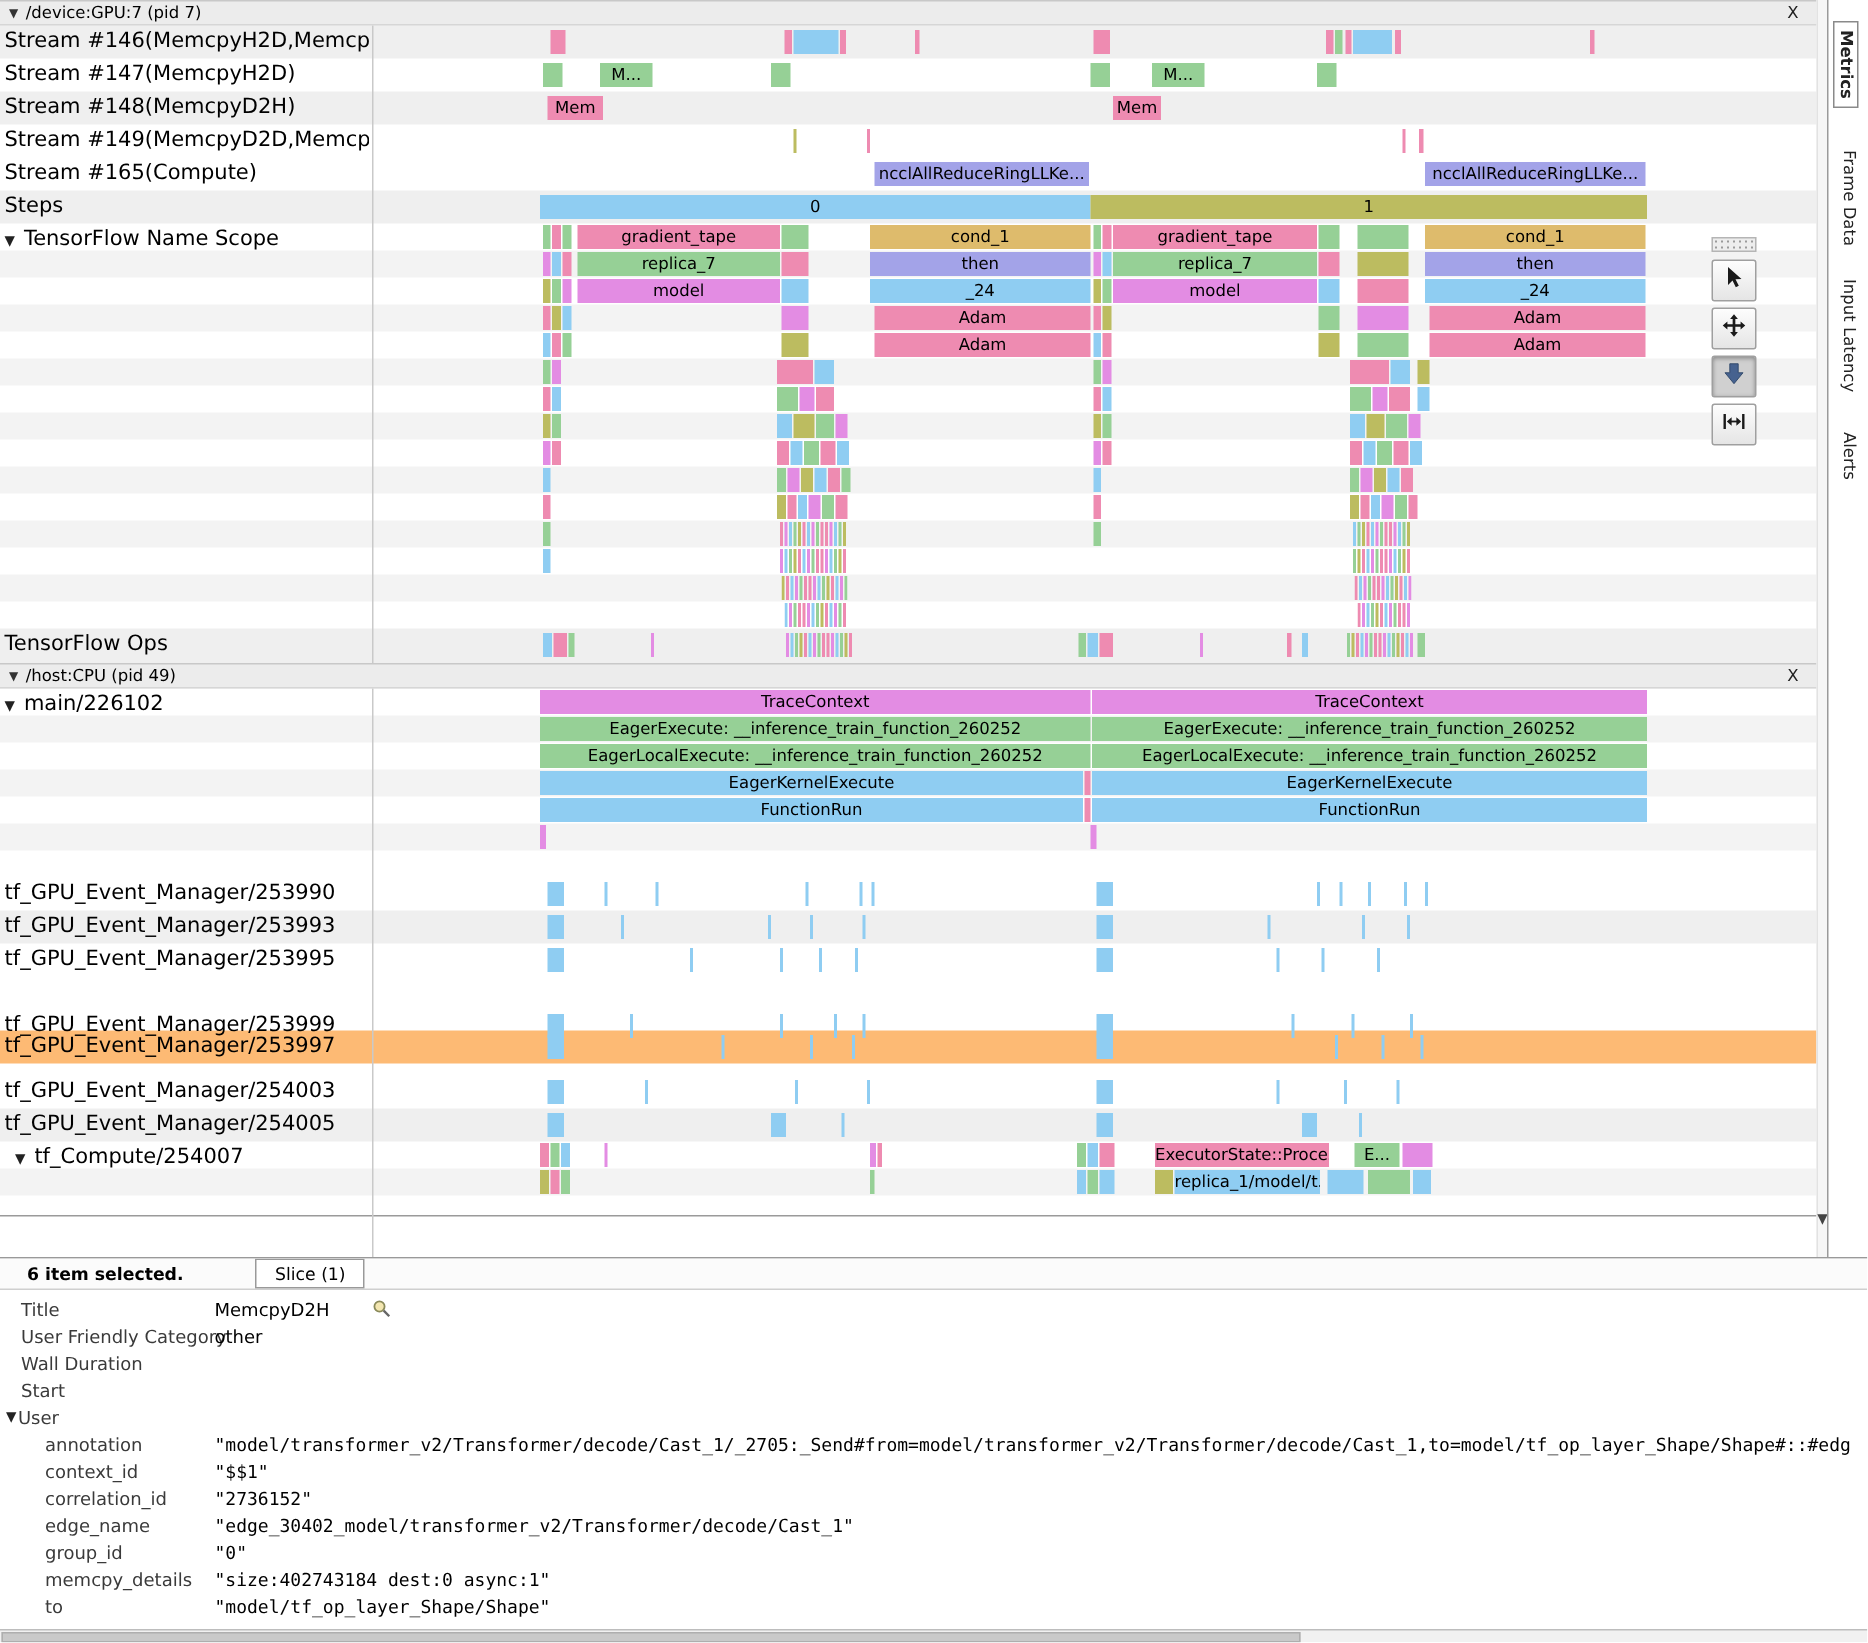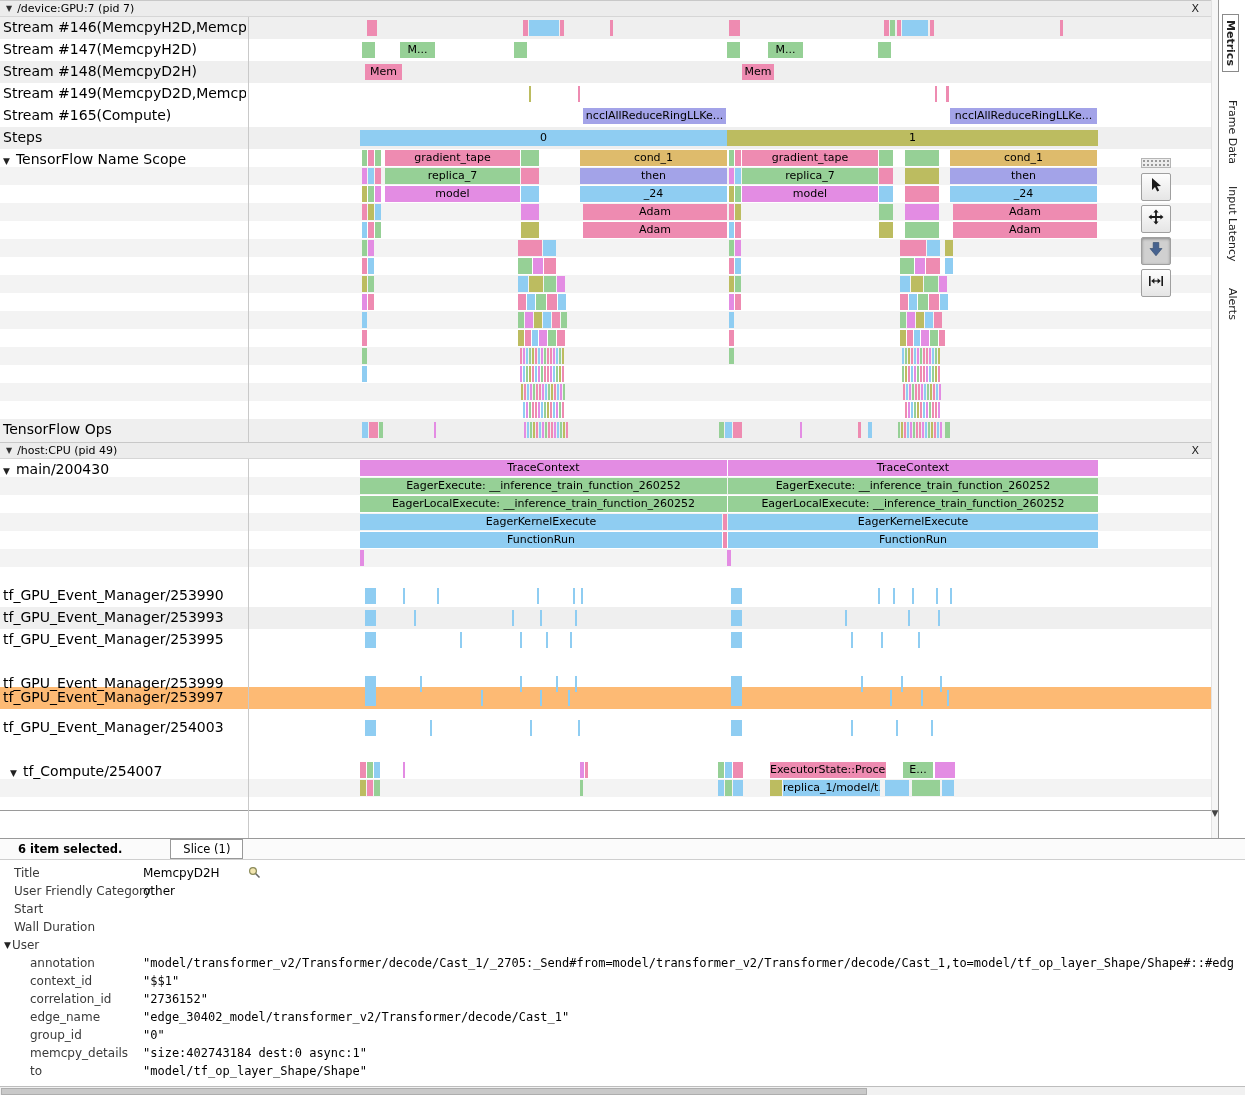--- a/index.html
+++ b/index.html
@@ -417,21 +417,21 @@
       </div>
       <div class="proc-header" style="top: 442px;">
         <span class="tri">▼</span>
         <span>/host:CPU (pid 49)</span>
         <span class="close">X</span>
       </div>
       <div class="track" style="top: 459px; height: 126px;">
         <div class="row-stripe" style="top: 18px;"></div>
         <div class="row-stripe" style="top: 54px;"></div>
         <div class="row-stripe" style="top: 90px;"></div>
-        <div class="track-label"><span class="tri2">▼</span><span>main/200430</span></div>
+        <div class="track-label"><span class="tri2">▼</span><span>main/226102</span></div>
         <div class="bar" style="left: 360px; top: 1px; width: 367px; height: 16px; background: rgb(227, 140, 227);">TraceContext</div>
         <div class="bar" style="left: 728px; top: 1px; width: 370px; height: 16px; background: rgb(227, 140, 227);">TraceContext</div>
         <div class="bar" style="left: 360px; top: 19px; width: 367px; height: 16px; background: rgb(150, 208, 150);">EagerExecute: __inference_train_function_260252</div>
         <div class="bar" style="left: 728px; top: 19px; width: 370px; height: 16px; background: rgb(150, 208, 150);">EagerExecute: __inference_train_function_260252</div>
         <div class="bar" style="left: 360px; top: 37px; width: 367px; height: 16px; background: rgb(150, 208, 150);">EagerLocalExecute: __inference_train_function_260252</div>
         <div class="bar" style="left: 728px; top: 37px; width: 370px; height: 16px; background: rgb(150, 208, 150);">EagerLocalExecute: __inference_train_function_260252</div>
         <div class="bar" style="left: 360px; top: 55px; width: 362px; height: 16px; background: rgb(143, 205, 242);">EagerKernelExecute</div>
         <div class="bar" style="left: 723px; top: 55px; width: 4px; height: 16px; background: rgb(238, 139, 177);"></div>
         <div class="bar" style="left: 728px; top: 55px; width: 370px; height: 16px; background: rgb(143, 205, 242);">EagerKernelExecute</div>
         <div class="bar" style="left: 360px; top: 73px; width: 362px; height: 16px; background: rgb(143, 205, 242);">FunctionRun</div>
@@ -505,20 +505,29 @@
       <div class="track" style="top: 717px; height: 22px;">
         <div class="track-label">tf_GPU_Event_Manager/254003</div>
         <div class="bar" style="left: 365px; top: 3px; width: 11px; height: 16px; background: rgb(143, 205, 242);"></div>
         <div class="bar" style="left: 430px; top: 3px; width: 2px; height: 16px; background: rgb(143, 205, 242);"></div>
         <div class="bar" style="left: 530px; top: 3px; width: 2px; height: 16px; background: rgb(143, 205, 242);"></div>
         <div class="bar" style="left: 578px; top: 3px; width: 2px; height: 16px; background: rgb(143, 205, 242);"></div>
         <div class="bar" style="left: 731px; top: 3px; width: 11px; height: 16px; background: rgb(143, 205, 242);"></div>
         <div class="bar" style="left: 851px; top: 3px; width: 2px; height: 16px; background: rgb(143, 205, 242);"></div>
         <div class="bar" style="left: 896px; top: 3px; width: 2px; height: 16px; background: rgb(143, 205, 242);"></div>
         <div class="bar" style="left: 931px; top: 3px; width: 2px; height: 16px; background: rgb(143, 205, 242);"></div>
+      </div>
+      <div class="track" style="top: 739px; height: 22px; background: rgb(239, 239, 239);">
+        <div class="track-label">tf_GPU_Event_Manager/254005</div>
+        <div class="bar" style="left: 365px; top: 3px; width: 11px; height: 16px; background: rgb(143, 205, 242);"></div>
+        <div class="bar" style="left: 514px; top: 3px; width: 10px; height: 16px; background: rgb(143, 205, 242);"></div>
+        <div class="bar" style="left: 561px; top: 3px; width: 2px; height: 16px; background: rgb(143, 205, 242);"></div>
+        <div class="bar" style="left: 731px; top: 3px; width: 11px; height: 16px; background: rgb(143, 205, 242);"></div>
+        <div class="bar" style="left: 868px; top: 3px; width: 10px; height: 16px; background: rgb(143, 205, 242);"></div>
+        <div class="bar" style="left: 906px; top: 3px; width: 2px; height: 16px; background: rgb(143, 205, 242);"></div>
       </div>
       <div class="track" style="top: 761px; height: 50px; border-bottom: 1px solid rgb(154, 154, 154);">
         <div class="row-stripe" style="top: 18px;"></div>
         <div class="track-label" style="padding-left: 10px;"><span class="tri2">▼</span><span>tf_Compute/254007</span></div>
         <div class="bar" style="left: 360px; top: 1px; width: 6px; height: 16px; background: rgb(238, 139, 177);"></div>
         <div class="bar" style="left: 367px; top: 1px; width: 6px; height: 16px; background: rgb(150, 208, 150);"></div>
         <div class="bar" style="left: 374px; top: 1px; width: 6px; height: 16px; background: rgb(143, 205, 242);"></div>
         <div class="bar" style="left: 403px; top: 1px; width: 2px; height: 16px; background: rgb(227, 140, 227);"></div>
         <div class="bar" style="left: 580px; top: 1px; width: 4px; height: 16px; background: rgb(227, 140, 227);"></div>
         <div class="bar" style="left: 585px; top: 1px; width: 3px; height: 16px; background: rgb(238, 139, 177);"></div>
@@ -604,25 +613,25 @@
             <span class="mag"><svg width="13" height="13" viewBox="0 0 13 13">
                 <circle cx="5" cy="5" r="3.4" fill="#f3e6b0" stroke="#8a8a5a" stroke-width="1.2"></circle>
                 <line x1="7.8" y1="7.8" x2="11.5" y2="11.5" stroke="#666" stroke-width="1.6"></line>
               </svg></span>
           </div>
           <div class="f-row">
             <div class="f-label">User Friendly Category</div>
             <div class="f-value">other</div>
           </div>
           <div class="f-row">
+            <div class="f-label">Wall Duration</div>
+            <div class="f-value"></div>
+          </div>
+          <div class="f-row">
             <div class="f-label">Start</div>
-            <div class="f-value"></div>
-          </div>
-          <div class="f-row">
-            <div class="f-label">Wall Duration</div>
             <div class="f-value"></div>
           </div>
         </div>
       <div id="args-head">
         <span class="tri2">▼</span>
           <span class="albl">User</span>
       </div>
       <div id="args-list">
           <div class="f-row">
             <div class="a-key">annotation</div>

